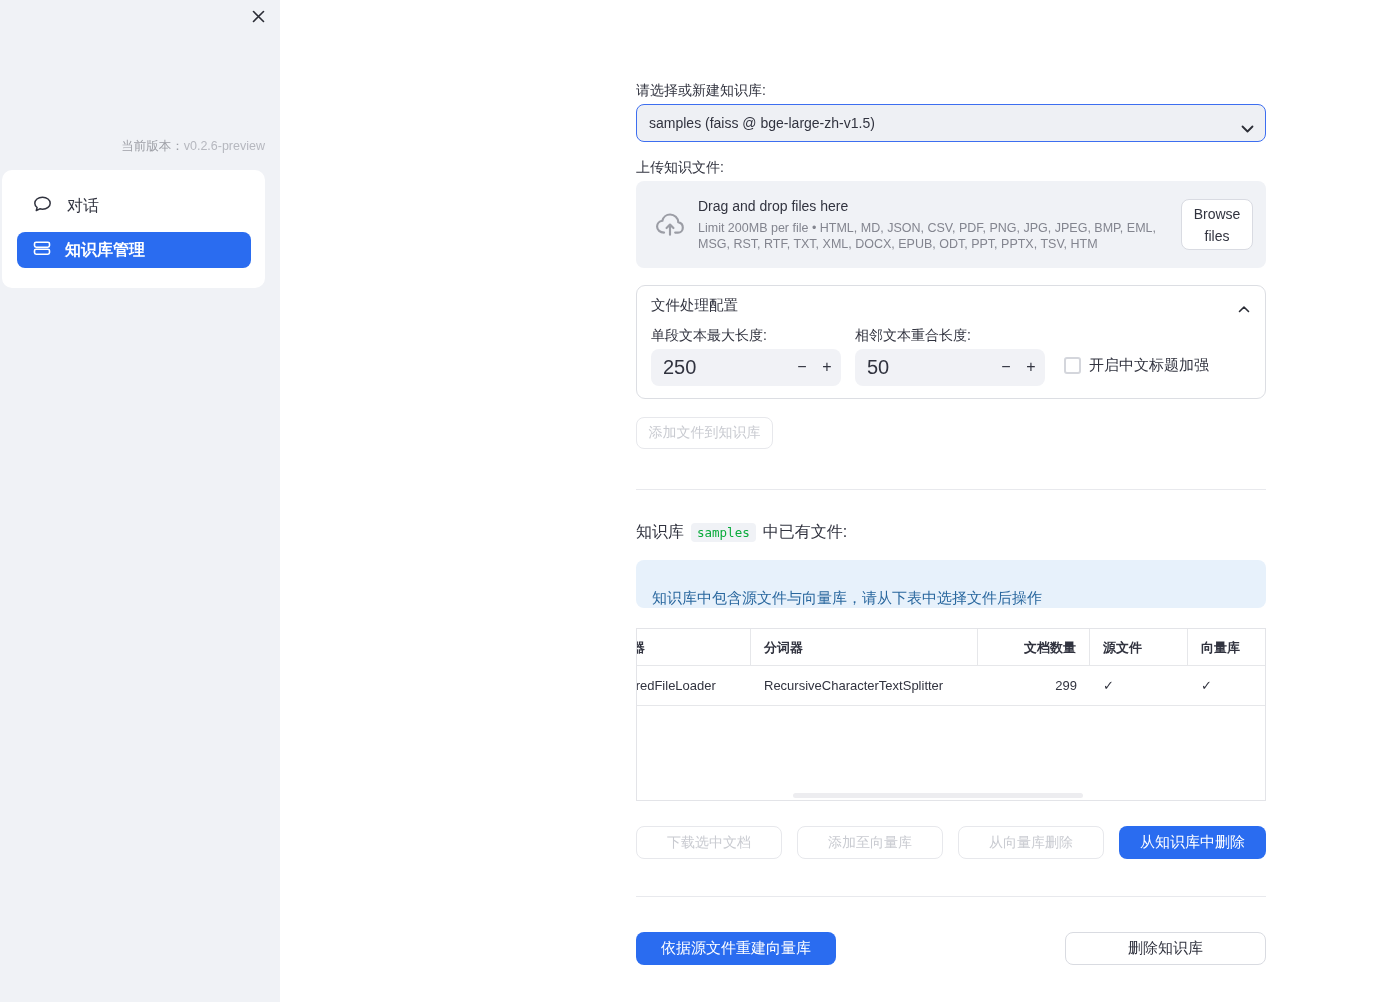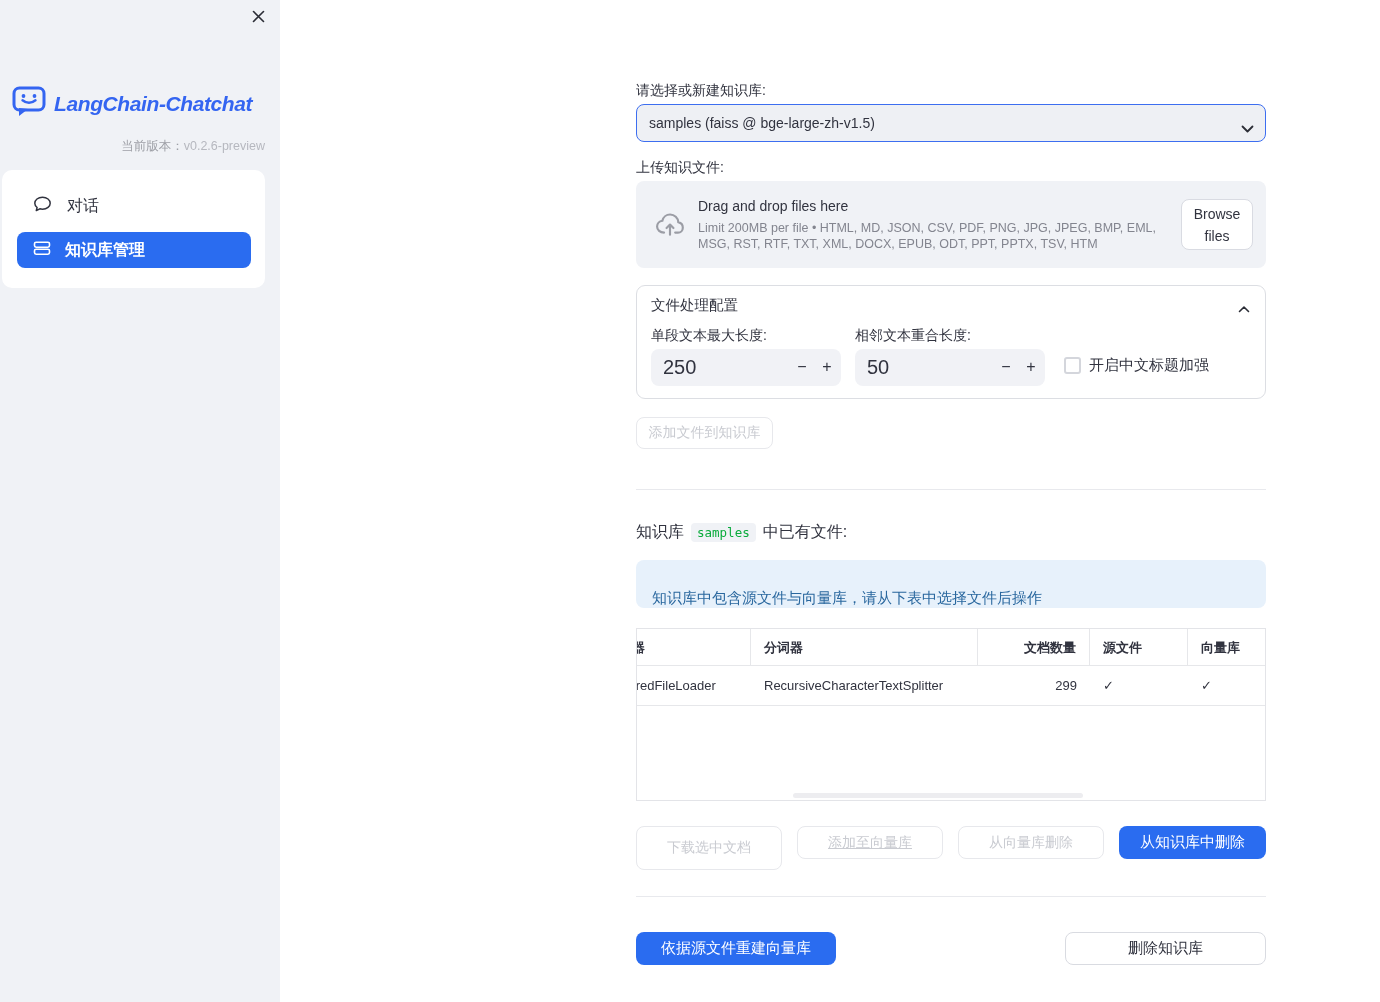--- a/index.html
+++ b/index.html
@@ -74,52 +74,40 @@
     border:1px solid var(--border); overflow:hidden; }
   .tbl { margin-left:-70px; width:699px; display:grid; grid-template-columns:184px 227px 112px 98px 78px; }
   .th { height:37px; line-height:37px; font-size:13px; font-weight:700; padding:0 13px;
     border-bottom:1px solid #e6e7ea; white-space:nowrap; overflow:hidden; }
   .th.sep { border-right:1px solid #e6e7ea; }
   .td { height:40px; line-height:40px; font-size:13px; padding:0 13px; border-bottom:1px solid #e6e7ea;
     white-space:nowrap; overflow:hidden; }
   .num { text-align:right; }
   .hthumb { position:absolute; bottom:2px; left:156px; width:290px; height:5px; background:#ededf0; border-radius:3px; }
 
-  .actions-download { top:826px; left:0; width:146px; height:44px; }
-  .actions-addvs   { top:826px; left:161px; width:146px; height:33px;text-decoration:underline; }
+  .actions-download { top:826px; left:0; width:146px; height:33px; }
+  .actions-addvs   { top:826px; left:161px; width:146px; height:33px; }
   .actions-delvs   { top:826px; left:322px; width:146px; height:33px; }
   .actions-delkb   { top:826px; left:483px; width:147px; height:33px; font-size:15px; }
   .footer-rebuild  { top:932px; left:0; width:200px; height:33px; font-size:15px; }
   .footer-delete   { top:932px; left:429px; width:201px; height:33px; font-size:15px; }
 </style>
 </head>
 <body>
 
 <div class="sidebar">
 
   <div class="close-btn">
     <span>
       <svg width="15" height="15" viewBox="0 0 15 15">
           <path d="M2.5 2.5 L12.5 12.5 M12.5 2.5 L2.5 12.5" stroke="#2b2d36" stroke-width="1.6" stroke-linecap="round"></path>
         </svg>
     </span>
   </div>
 
-  <div class="logo-row">
-    <span>
-      <svg width="34" height="31" viewBox="0 0 34 31">
-        <rect x="2" y="2" width="30" height="22" rx="5.5" fill="none" stroke="#3465f1" stroke-width="3"></rect>
-        <polygon points="7,22 7,30 16,23" fill="#3465f1"></polygon>
-        <circle cx="11.5" cy="10" r="1.9" fill="#3465f1"></circle>
-        <circle cx="22.5" cy="10" r="1.9" fill="#3465f1"></circle>
-        <path d="M10.5 14.2 Q17 19.4 23.5 14.2" fill="none" stroke="#3465f1" stroke-width="2.4" stroke-linecap="round"></path>
-      </svg>
-    </span>
-    <span class="logo-text">LangChain-Chatchat</span>
-  </div>
 
   <div class="version">
     <span class="lab">当前版本：</span><span class="val">v0.2.6-preview</span>
   </div>
 
   <div class="menu-card">
     <div class="menu-item chat">
       <span>
         <svg width="19" height="18" viewBox="0 0 19 18">
             <path d="M9.5 2.2 C5 2.2 1.8 4.9 1.8 8.2 C1.8 9.9 2.7 11.4 4.1 12.5 L3.3 15.6 L6.8 13.8 C7.7 14.1 8.6 14.2 9.5 14.2 C14 14.2 17.2 11.5 17.2 8.2 C17.2 4.9 14 2.2 9.5 2.2 Z" fill="none" stroke="#31333f" stroke-width="1.5" stroke-linejoin="round"></path>

